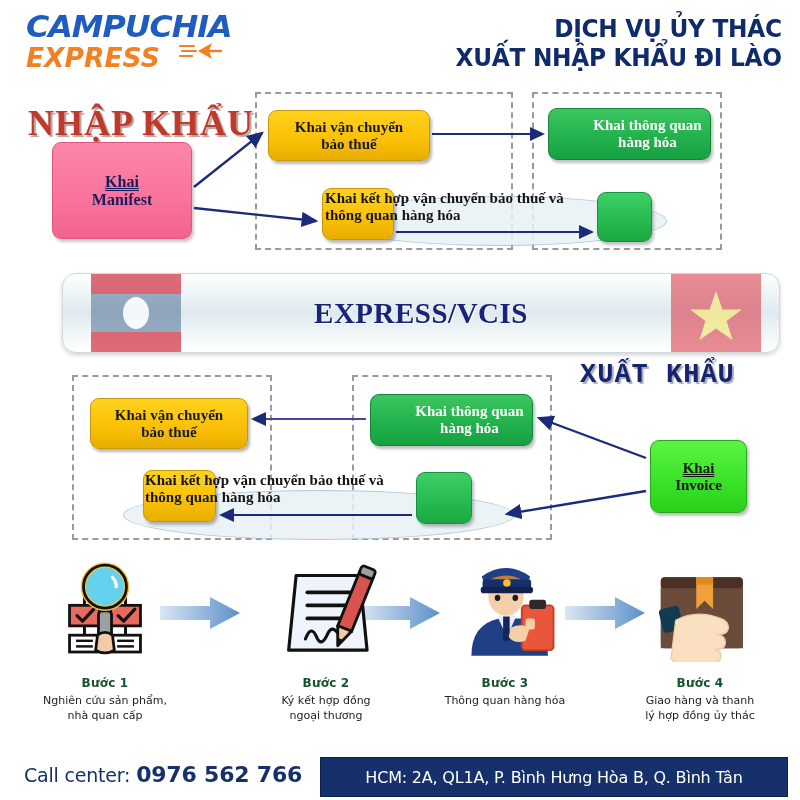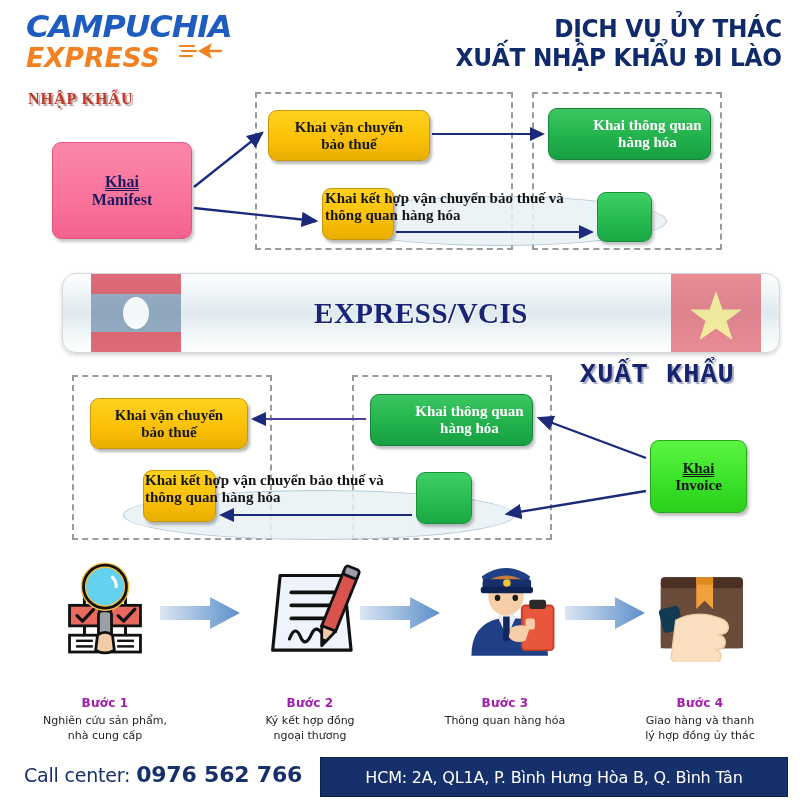--- a/index.html
+++ b/index.html
@@ -36,23 +36,23 @@
     color:#102B6B;
     font-family:"DejaVu Sans", sans-serif;
     font-weight:bold;
     font-size:25px;line-height:29px;
     letter-spacing:-0.3px;
     transform:scaleX(0.93);transform-origin:right center;
   }
 
   
   .lbl-nhapkhau{
-    position:absolute;left:28px;top:90px;
+    position:absolute;left:28px;top:102px;
     font-family:"Liberation Serif", serif;
-    font-weight:bold;font-size:16px;
+    font-weight:bold;font-size:36px;
     color:#C0392B;
     text-shadow:2px 2px 1px rgba(90,40,30,0.45);
     letter-spacing:1px;
   }
   .lbl-xuatkhau{
     position:absolute;left:580px;top:360px;
     font-family:Liberation Mono, monospace;
     font-weight:bold;font-size:27px;
     color:#16246E;
     text-shadow:2px 2px 1px rgba(120,125,160,0.65);
@@ -146,22 +146,22 @@
   }
   .flag{position:absolute;top:0;width:90px;height:78px;opacity:.62;}
   .flag.laos{left:28px;}
   .flag.vn{right:18px;}
 
   
   .steps{position:absolute;left:0;top:556px;width:800px;height:190px;}
   .step{position:absolute;width:190px;text-align:center;}
   .step-icon{height:108px;display:flex;align-items:center;justify-content:center;}
   .step-title{
-    font-size:12px;font-weight:bold;color:#a21caf;
-    margin-top:32px;letter-spacing:.2px;
+    font-size:12px;font-weight:bold;color:#14532d;
+    margin-top:12px;letter-spacing:.2px;
     font-family:"DejaVu Sans", sans-serif;
   }
   .step-desc{
     font-size:11px;color:#222;margin-top:4px;line-height:1.35;
     font-family:"DejaVu Sans", sans-serif;
   }
   .step-arrow{position:absolute;top:40px;width:80px;height:34px;}
 
   
   .footer{position:absolute;left:0;top:755px;width:800px;height:45px;}
@@ -369,25 +369,25 @@
           <rect x="53" y="56" width="14" height="30" rx="4" fill="#9aa0a6" stroke="#111" stroke-width="3"></rect>
           <path d="M52 82 q8 -6 16 0 l2 16 q-10 6 -20 0 z" fill="#F2CBA7" stroke="#111" stroke-width="3"></path>
           <circle cx="60" cy="30" r="23" fill="#62D2EF" stroke="#F0C04A" stroke-width="6"></circle>
           <circle cx="60" cy="30" r="23" fill="none" stroke="#111" stroke-width="3"></circle>
           <path d="M68 20 a13 13 0 0 1 4 10" stroke="#fff" stroke-width="3.5" fill="none" stroke-linecap="round"></path>
         </svg>
       </div>
       <div class="step-title">Bước 1</div>
       <div class="step-desc">
         <div>Nghiên cứu sản phẩm,</div>
-        <div>nhà cung cấp</div>
-      </div>
-    </div>
-
-    <div class="step" style="left:215px;">
+        <div>nhà quan cấp</div>
+      </div>
+    </div>
+
+    <div class="step" style="left:231px;">
       <div class="step-icon">
         <svg viewBox="0 0 120 110" width="112" height="104">
           <path d="M28 18 L96 18 L104 98 L20 98 Z" fill="#EFF3FB" stroke="#111" stroke-width="3.4" stroke-linejoin="round"></path>
           <g stroke="#111" stroke-width="4" stroke-linecap="round">
             <line x1="40" y1="36" x2="90" y2="36"></line>
             <line x1="40" y1="50" x2="90" y2="50"></line>
             <line x1="40" y1="64" x2="82" y2="64"></line>
           </g>
           <path d="M38 86 q6 -16 12 -2 q5 12 12 -4 q5 -10 12 2" stroke="#111" stroke-width="3.4" fill="none" stroke-linecap="round"></path>
           <g transform="rotate(22 86 60)">

